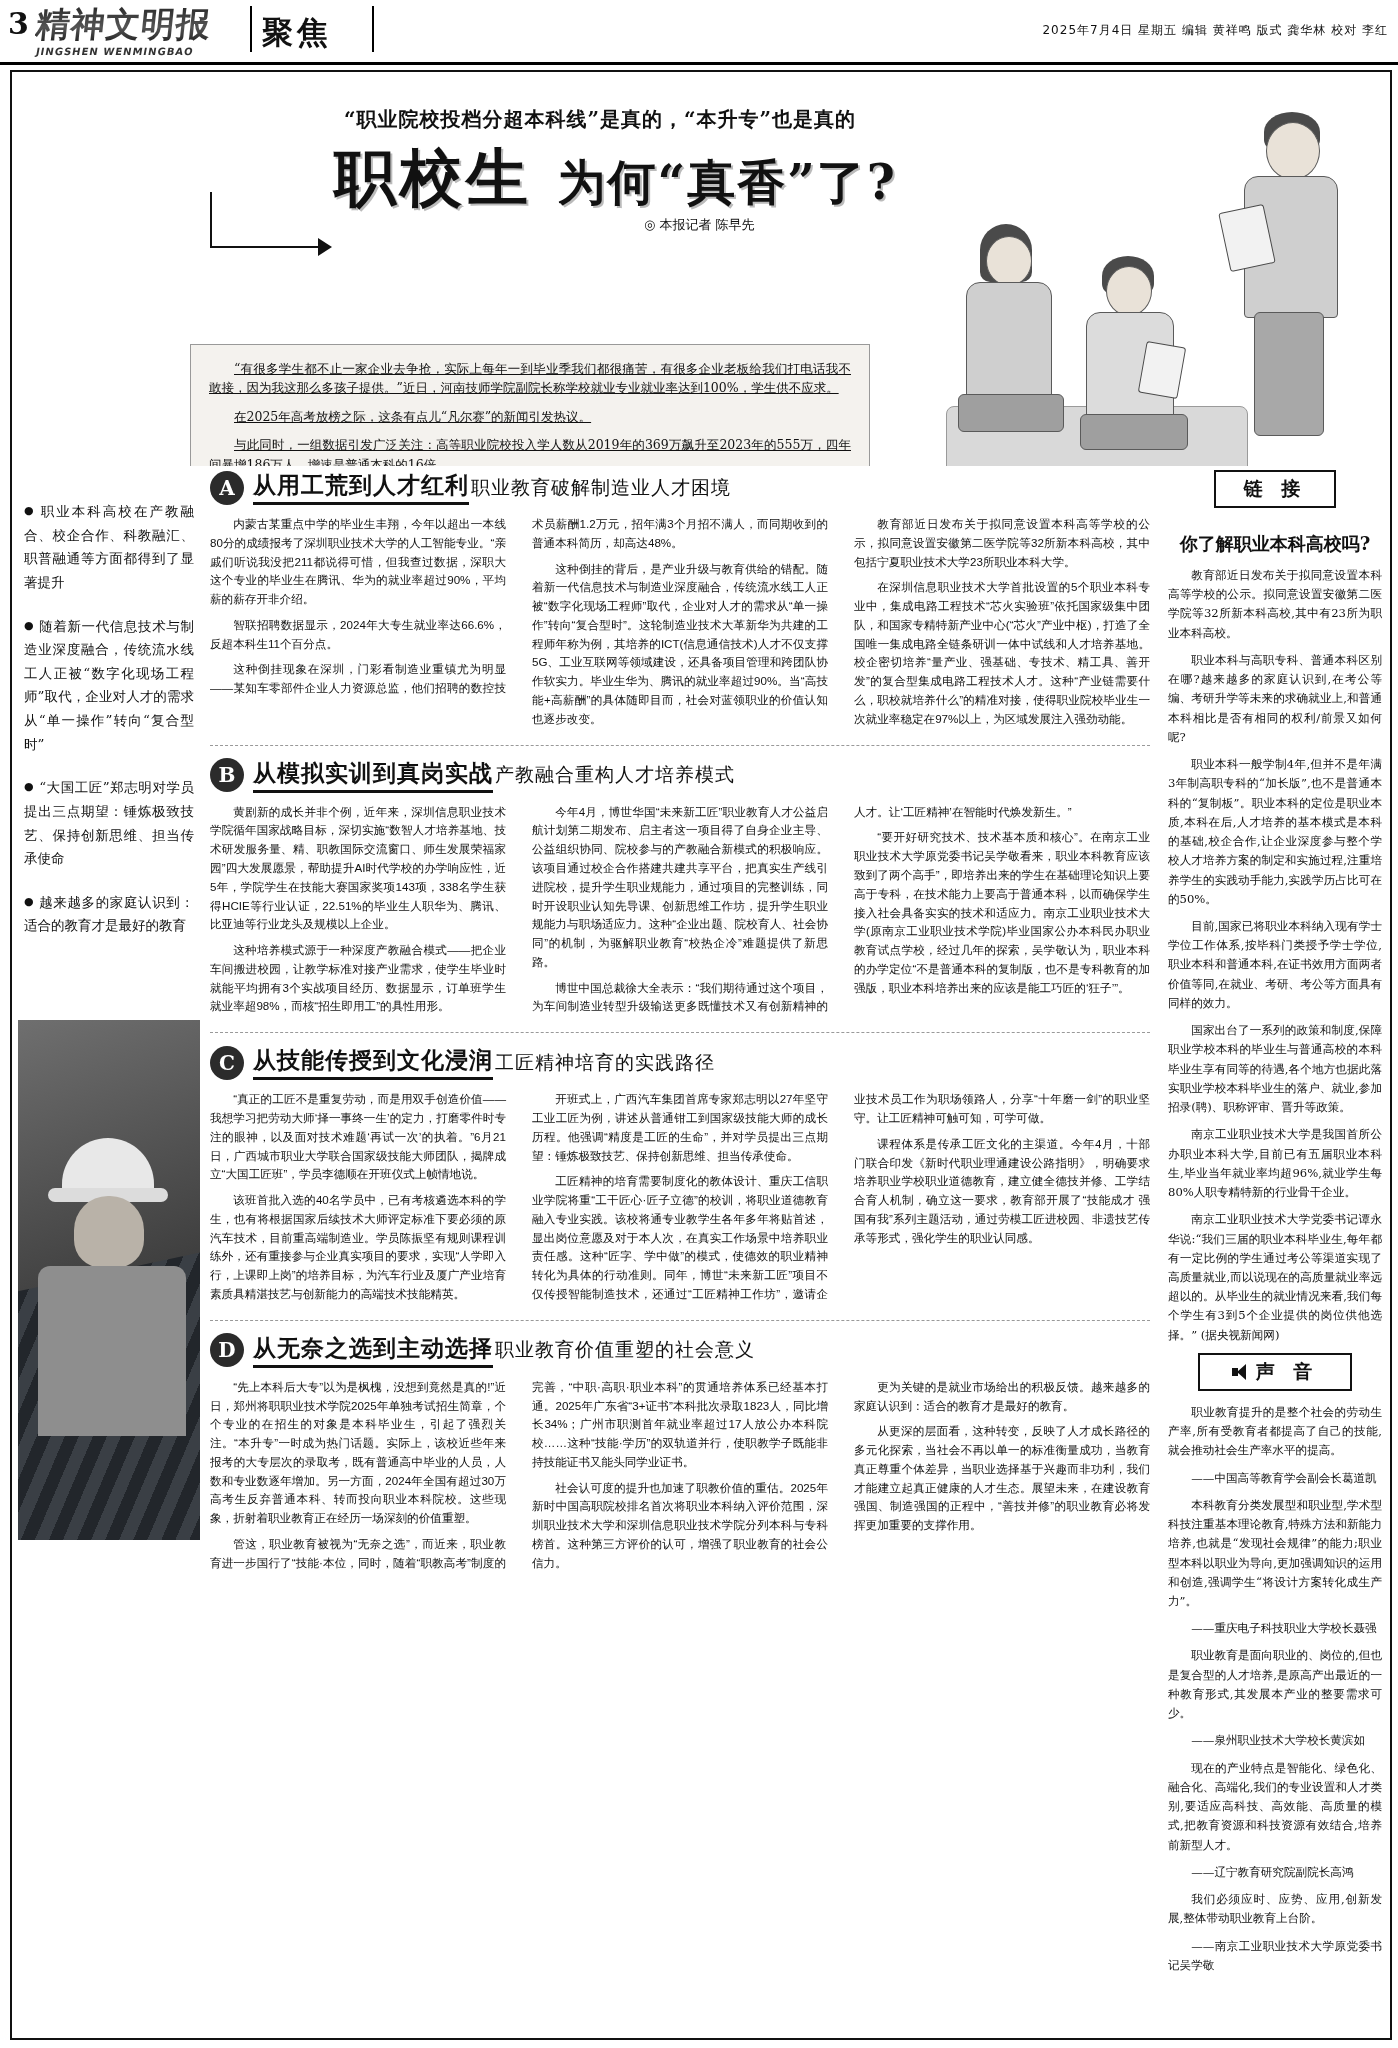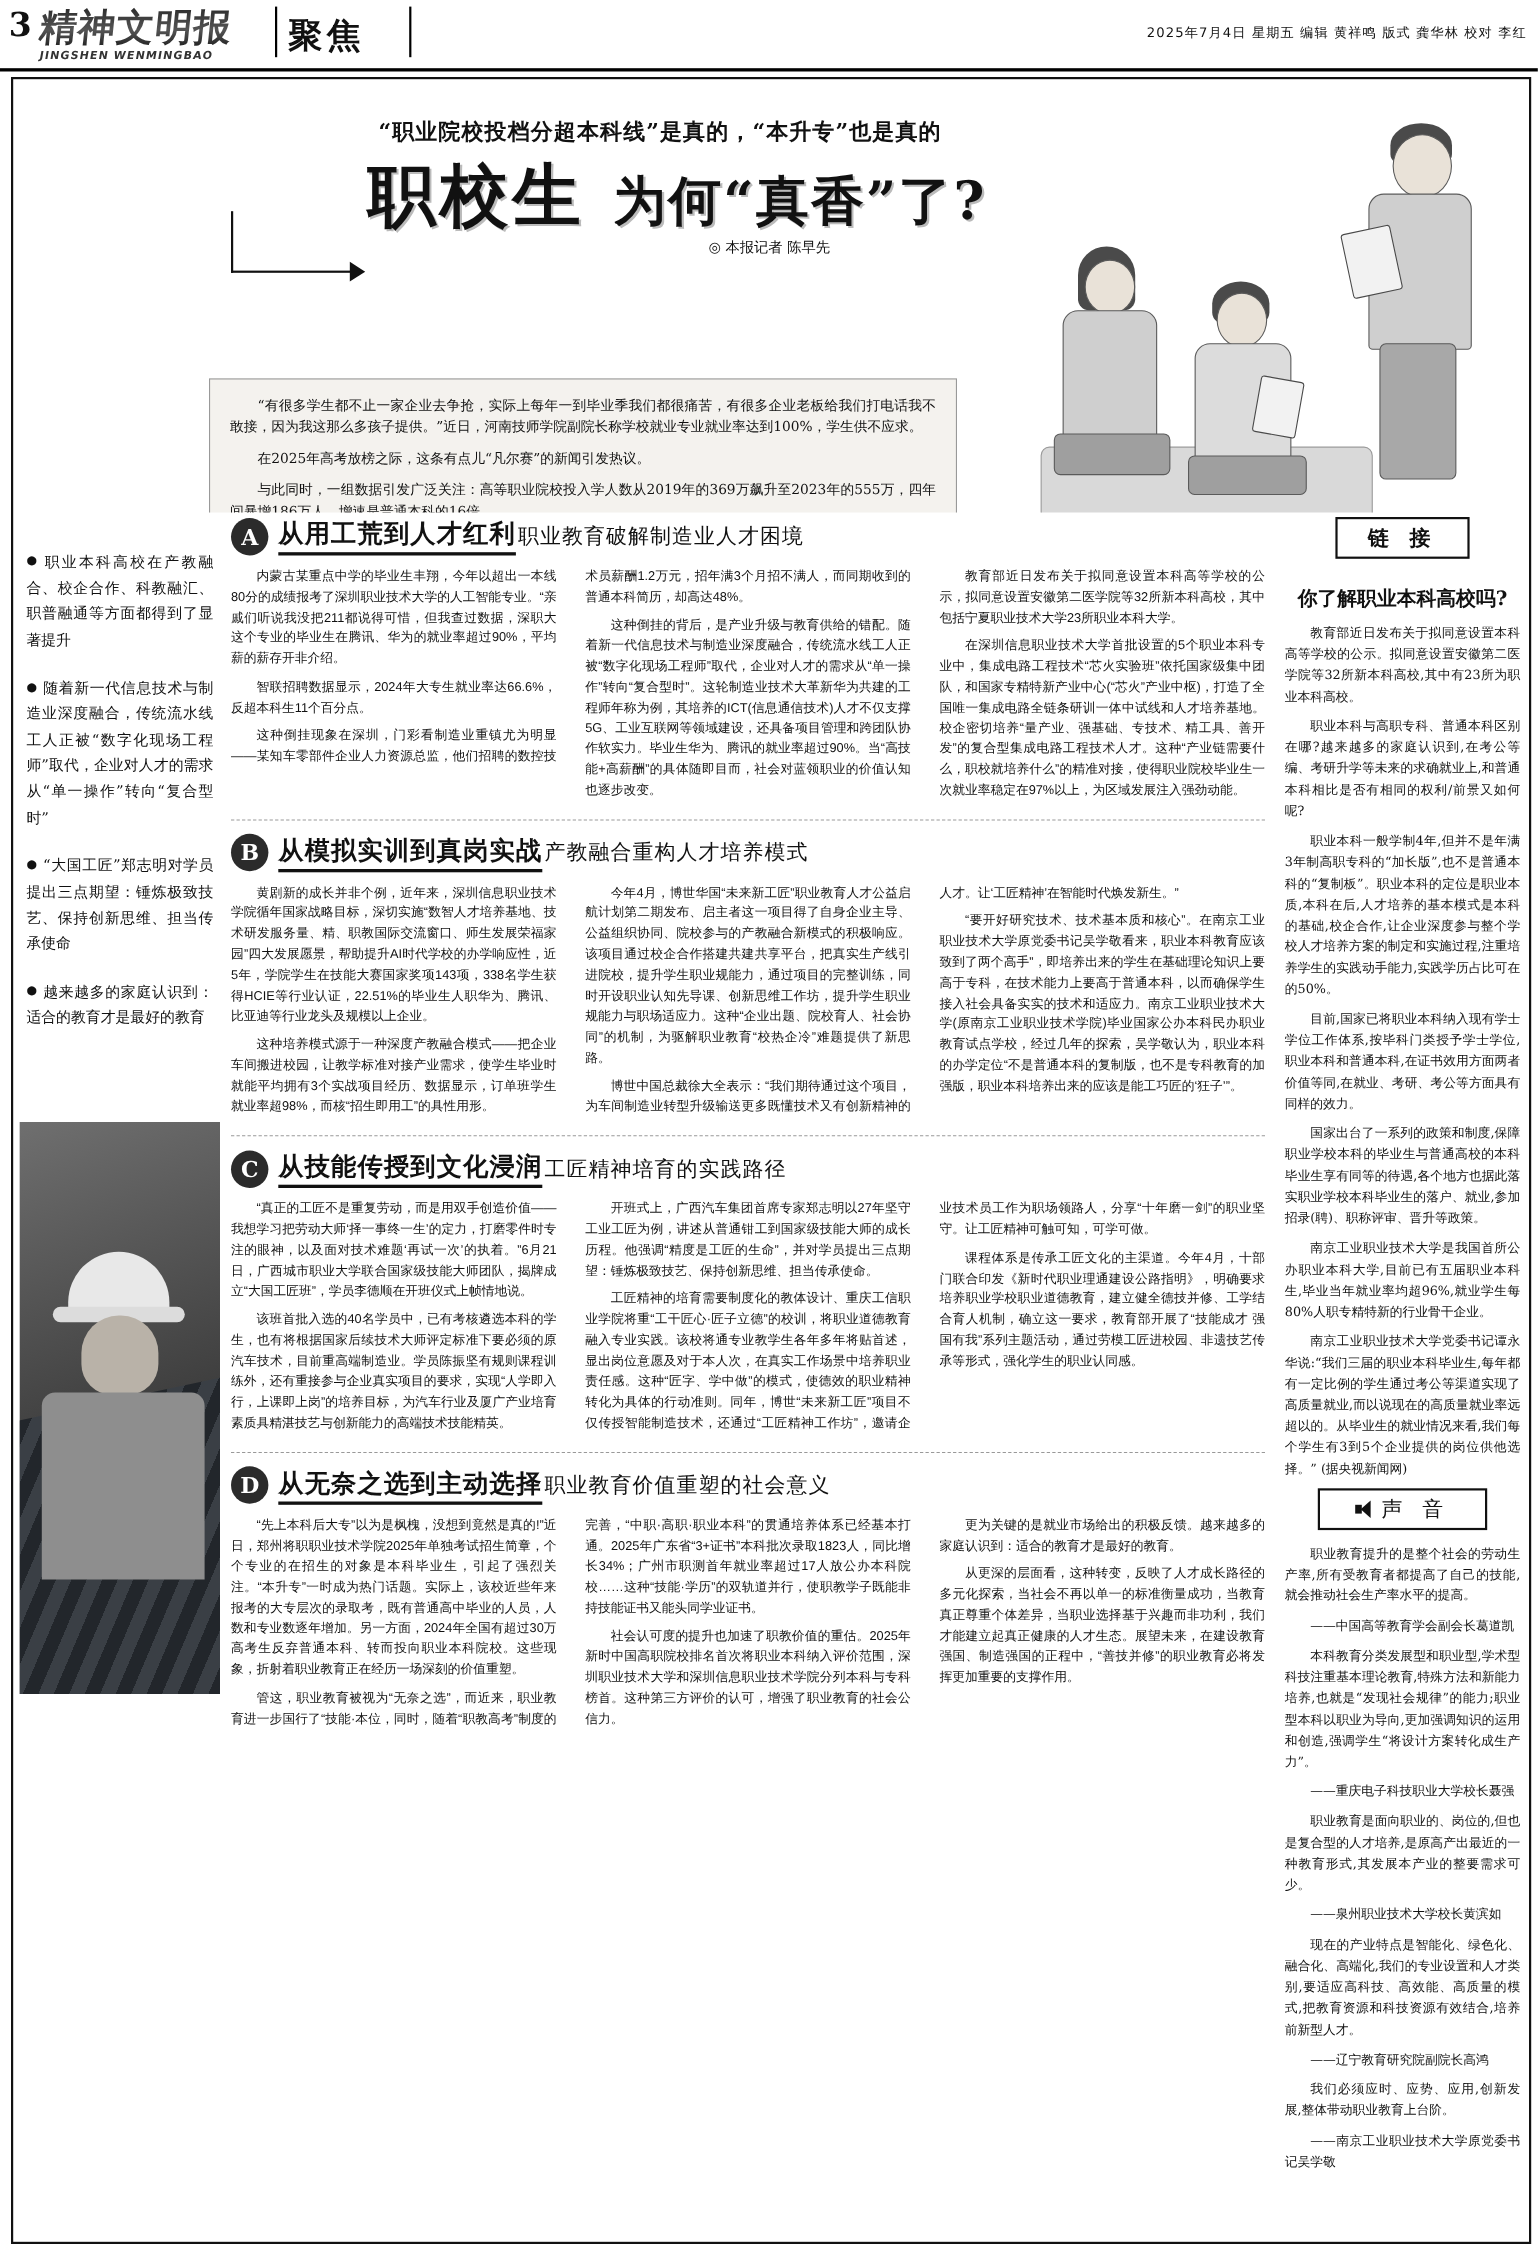--- a/index.html
+++ b/index.html
@@ -27,21 +27,21 @@
   .hero-title{position:absolute;left:320px;top:60px;font-size:62px;font-weight:bold;font-family:"DejaVu Serif","Liberation Serif",serif;letter-spacing:4px;
      text-shadow:2px 2px 0 #bbb;}
   .hero-title .t2{font-size:48px;letter-spacing:2px;}
   .hero-byline{position:absolute;left:630px;top:140px;font-size:13px;}
   .arrow{position:absolute;left:196px;top:116px;width:118px;height:56px;}
   .arrow .bar{position:absolute;left:0;top:0;width:2px;height:56px;background:#111;}
   .arrow .bar2{position:absolute;left:0;top:54px;width:112px;height:2px;background:#111;}
   .arrow .head{position:absolute;left:108px;top:46px;width:0;height:0;border-left:14px solid #111;border-top:9px solid transparent;border-bottom:9px solid transparent;}
 
   .lead-box{position:absolute;left:176px;top:268px;width:680px;height:175px;border:1px solid #999;background:#f4f2ee;padding:14px 18px;box-sizing:border-box;}
-  .lead-box p{margin:0 0 9px 0;font-size:12.5px;line-height:1.55;font-family:"DejaVu Serif","Liberation Serif",serif;text-indent:2em;text-align:justify;}
+  .lead-box p{margin:0 0 9px 0;font-size:12.5px;line-height:1.55;font-family:"DejaVu Serif","Liberation Serif",serif;text-indent:2em;text-align:justify;text-decoration:underline;}
 
   
   .illus{position:absolute;right:0;top:30px;width:460px;height:430px;}
   .sofa{position:absolute;left:22px;top:300px;width:300px;height:78px;background:#d9d9d9;border:1px solid #9a9a9a;border-radius:8px;}
   .pers{position:absolute;}
   .head-c{border-radius:50%;background:#e9e2d8;border:1.5px solid #5a5a5a;}
   .body-c{background:#cfcfcf;border:1.5px solid #5a5a5a;border-radius:14px 14px 4px 4px;}
   .hair{background:#4a4a4a;border-radius:50% 50% 30% 30%;}
   .tablet{background:#f2f2f2;border:1.5px solid #4a4a4a;border-radius:3px;}
 
@@ -248,21 +248,21 @@
     <p>教育部近日发布关于拟同意设置本科高等学校的公示。拟同意设置安徽第二医学院等32所新本科高校,其中有23所为职业本科高校。</p>
     <p>职业本科与高职专科、普通本科区别在哪?越来越多的家庭认识到,在考公等编、考研升学等未来的求确就业上,和普通本科相比是否有相同的权利/前景又如何呢?</p>
     <p>职业本科一般学制4年,但并不是年满3年制高职专科的“加长版”,也不是普通本科的“复制板”。职业本科的定位是职业本质,本科在后,人才培养的基本模式是本科的基础,校企合作,让企业深度参与整个学校人才培养方案的制定和实施过程,注重培养学生的实践动手能力,实践学历占比可在的50%。</p>
     <p>目前,国家已将职业本科纳入现有学士学位工作体系,按毕科门类授予学士学位,职业本科和普通本科,在证书效用方面两者价值等同,在就业、考研、考公等方面具有同样的效力。</p>
     <p>国家出台了一系列的政策和制度,保障职业学校本科的毕业生与普通高校的本科毕业生享有同等的待遇,各个地方也据此落实职业学校本科毕业生的落户、就业,参加招录(聘)、职称评审、晋升等政策。</p>
     <p>南京工业职业技术大学是我国首所公办职业本科大学,目前已有五届职业本科生,毕业当年就业率均超96%,就业学生每80%人职专精特新的行业骨干企业。</p>
     <p>南京工业职业技术大学党委书记谭永华说:“我们三届的职业本科毕业生,每年都有一定比例的学生通过考公等渠道实现了高质量就业,而以说现在的高质量就业率远超以的。从毕业生的就业情况来看,我们每个学生有3到5个企业提供的岗位供他选择。”  (据央视新闻网)</p>
 
     <div class="voice-head">
       <span class="spk"></span>
-      <span style="font-size:19px;font-weight:normal;letter-spacing:6px;font-family:'DejaVu Serif',serif;text-align:right;">声 音</span>
+      <span style="font-size:19px;font-weight:bold;letter-spacing:6px;font-family:'DejaVu Serif',serif;text-align:right;">声 音</span>
     </div>
 
     <p class="quote">职业教育提升的是整个社会的劳动生产率,所有受教育者都提高了自己的技能,就会推动社会生产率水平的提高。</p>
     <p class="attrib">——中国高等教育学会副会长葛道凯</p>
     <p class="quote">本科教育分类发展型和职业型,学术型科技注重基本理论教育,特殊方法和新能力培养,也就是“发现社会规律”的能力;职业型本科以职业为导向,更加强调知识的运用和创造,强调学生“将设计方案转化成生产力”。</p>
     <p class="attrib">——重庆电子科技职业大学校长聂强</p>
     <p class="quote">职业教育是面向职业的、岗位的,但也是复合型的人才培养,是原高产出最近的一种教育形式,其发展本产业的整要需求可少。</p>
     <p class="attrib">——泉州职业技术大学校长黄滨如</p>
     <p class="quote">现在的产业特点是智能化、绿色化、融合化、高端化,我们的专业设置和人才类别,要适应高科技、高效能、高质量的模式,把教育资源和科技资源有效结合,培养前新型人才。</p>
     <p class="attrib">——辽宁教育研究院副院长高鸿</p>

